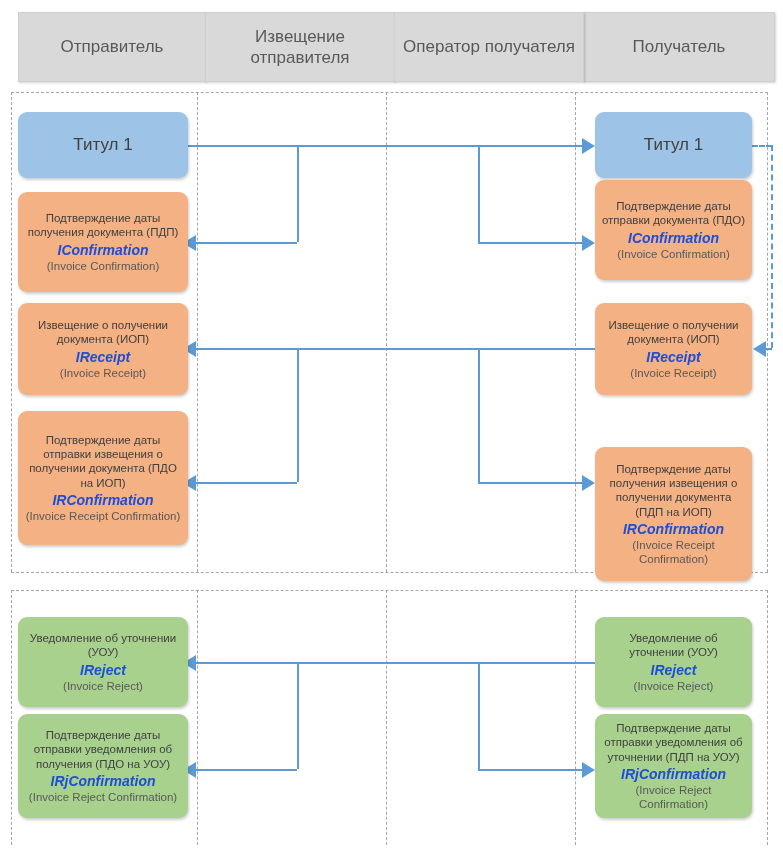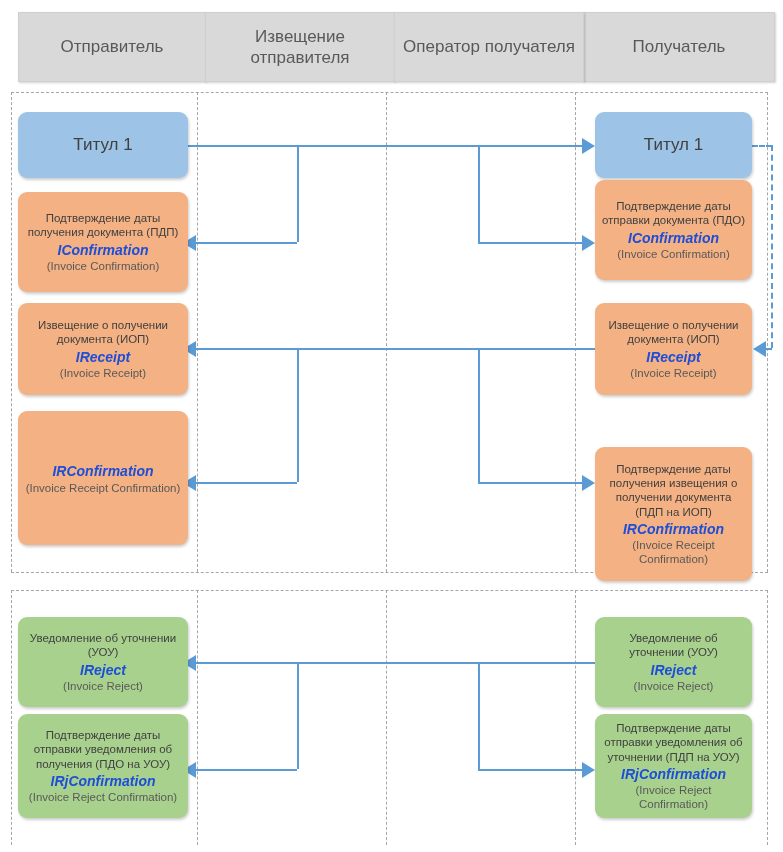--- a/index.html
+++ b/index.html
@@ -124,20 +124,21 @@
     <span class="ln en">(Invoice Confirmation)</span>
   </div>
 
   <div class="node orange" style="left:18px;top:303px;width:170px;height:92px;">
     <span class="ln ru">Извещение о получении документа (ИОП)</span>
     <span class="ln code">IReceipt</span>
     <span class="ln en">(Invoice Receipt)</span>
   </div>
 
   <div class="node orange" style="left:18px;top:411px;width:170px;height:134px;">
+    <span class="ln ru">Подтверждение даты отправки извещения о получении документа (ПДО на ИОП)</span>
     <span class="ln code">IRConfirmation</span>
     <span class="ln en">(Invoice Receipt Confirmation)</span>
   </div>
 
   <div class="node green" style="left:18px;top:617px;width:170px;height:90px;">
     <span class="ln ru">Уведомление об уточнении (УОУ)</span>
     <span class="ln code">IReject</span>
     <span class="ln en">(Invoice Reject)</span>
   </div>
 

